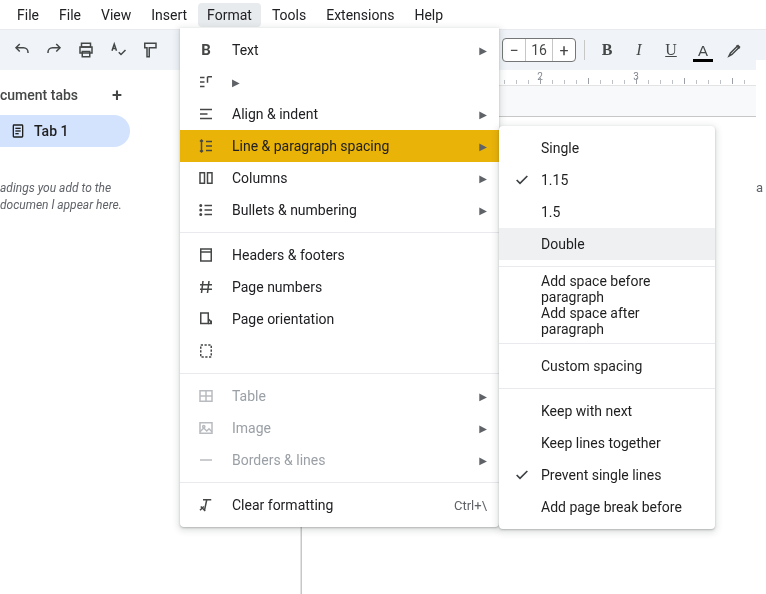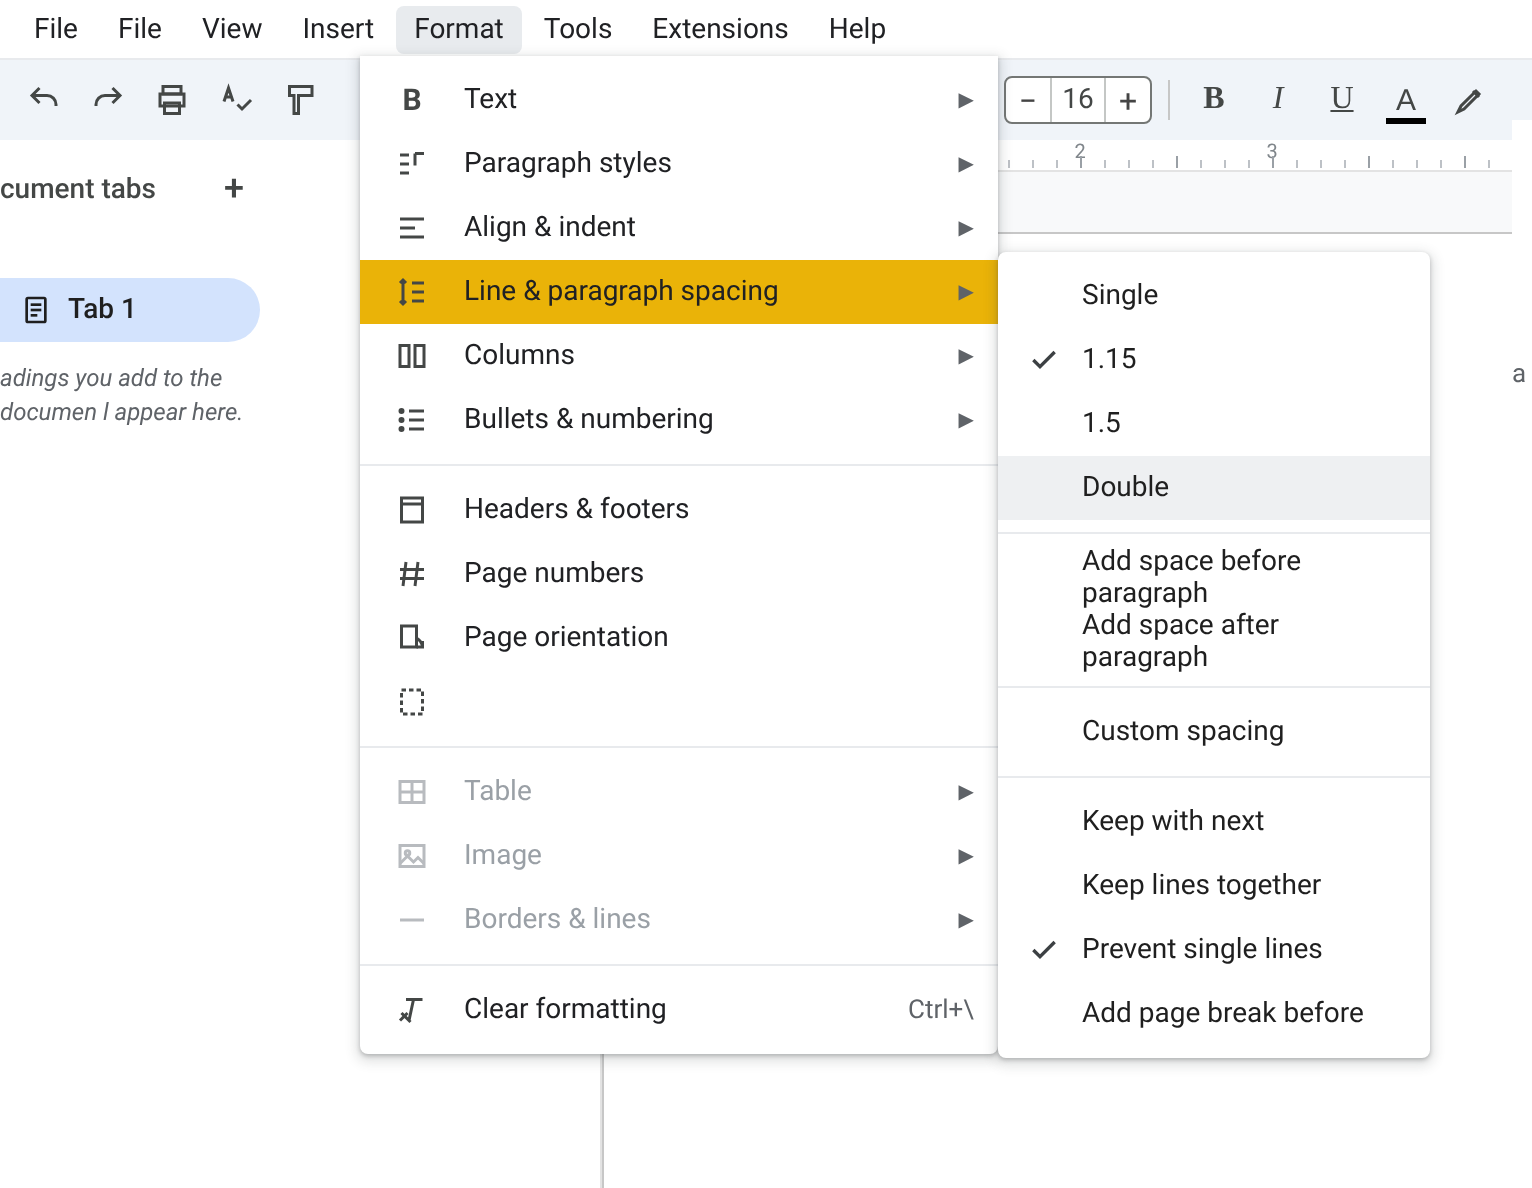--- a/index.html
+++ b/index.html
@@ -78,23 +78,23 @@
     position:absolute; left:0; top:70px; bottom:0; width:130px;
     padding:8px 0; font-size:13px; color:#3c4043; background:#fff;
   }
   .sidebar-header {
     color:#444746; font-weight:500; padding:6px 8px 10px 0; font-size:14px;
     display:flex; align-items:center; justify-content:space-between;
   }
   .tablist-item {
     display:flex; align-items:center; gap:8px;
     background:#d3e3fd; padding:8px 10px; border-radius:0 16px 16px 0;
-    font-size:14px; font-weight:500; color:#1f1f1f;margin-top:24px;
-  }
-  .sidebar-hint { color:#5f6368; font-style:italic; font-size:12px; padding:10px 4px 0 0; line-height:1.4;}
+    font-size:14px; font-weight:500; color:#1f1f1f;
+  }
+  .sidebar-hint { color:#5f6368; font-style:italic; font-size:12px; padding:10px 4px 0 0; line-height:1.4;margin-top:23px;}
   
   .page-area {
     position:absolute; left:300px; right:0; top:86px; bottom:0;
     background:#f8f9fa; border-left:1px solid #e3e3e3;
   }
   .page { position:absolute; left:0; top:30px; width:100%; height:500px; background:#fff; border:1px solid #c7c7c7;}
   .page-right-trim { position:absolute; right:0; top:60px; bottom:0; width:10px; background:#fff; color:#5f6368; font-size:13px; display:flex; align-items:flex-start; padding-top:120px;}
   
   .dropdown {
     position:absolute; left:180px; top:28px; width:319px;
@@ -275,21 +275,20 @@
     </div>
     <div class="dd-item">
       <span class="ico">
         <svg width="18" height="18" viewBox="0 0 24 24" fill="none" stroke="#444746" stroke-width="2">
           <line x1="4" y1="6" x2="10" y2="6"></line>
           <line x1="4" y1="12" x2="10" y2="12"></line>
           <line x1="4" y1="18" x2="10" y2="18"></line>
           <path d="M14 5h6M14 5v8"></path>
         </svg>
       </span>
-      <span class="lbl">Paragraph styles</span>
       <span class="arrow">▶</span>
     </div>
     <div class="dd-item">
       <span class="ico">
         <svg width="18" height="18" viewBox="0 0 24 24" fill="none" stroke="#444746" stroke-width="2">
           <line x1="4" y1="6" x2="20" y2="6"></line>
           <line x1="4" y1="12" x2="14" y2="12"></line>
           <line x1="4" y1="18" x2="20" y2="18"></line>
         </svg>
       </span>

